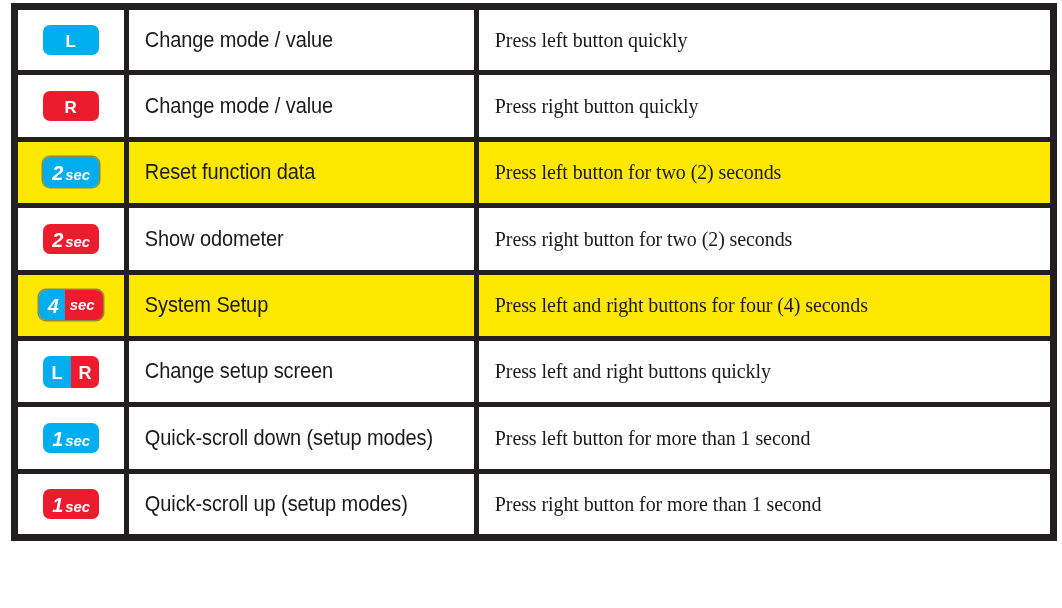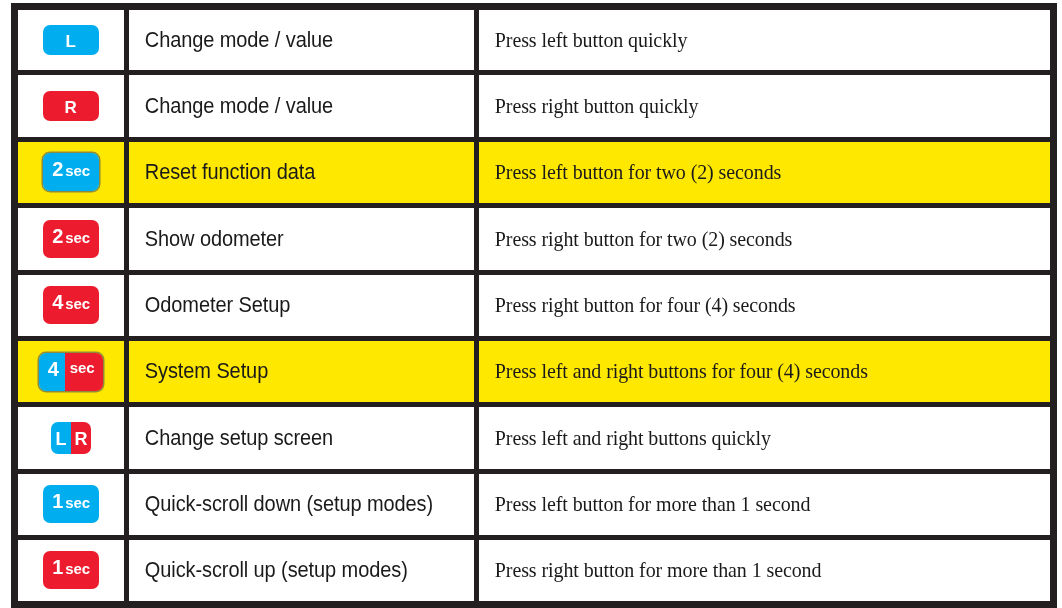--- a/index.html
+++ b/index.html
@@ -99,31 +99,31 @@
   .badge.kind-letter .badge-seg {
     width: 100%;
     height: 100%;
     font-size: 17px;
     padding-top: 8px;
     box-sizing: border-box;
     letter-spacing: 0.5px;
   }
 
   
-  .badge.kind-letter-split { width: 40px; height: 32px; }
+  .badge.kind-letter-split { width: 56px; height: 32px; }
   .badge.kind-letter-split .badge-seg {
     width: 50%;
     height: 100%;
     font-size: 18px;
     padding-top: 8px;
     box-sizing: border-box;
   }
 
   
-  .badge.kind-dur { height: 38px; padding: 0; }
+  .badge.kind-dur { height: 30px; padding: 0; font-style: italic; }
   .badge.kind-dur .badge-seg {
     height: 100%;
     box-sizing: border-box;
     padding: 6px 3px 0 3px;
   }
   .badge.kind-dur .num {
     font-size: 20px;
     letter-spacing: 0px;
   }
   .badge.kind-dur .unit {
@@ -180,29 +180,20 @@
         </tr>
         <tr>
           <td class="badge-cell"><span class="badge kind-dur solid"><span class="badge-seg bg-red"><span class="num">2</span><span class="unit">sec</span></span></span></td>
           <td>
             <span class="cell-text">Show odometer</span>
           </td>
           <td>
             <span class="cell-text">Press right button for two (2) seconds</span>
           </td>
         </tr>
-        <tr>
-          <td class="badge-cell"><span class="badge kind-dur solid"><span class="badge-seg bg-red"><span class="num">4</span><span class="unit">sec</span></span></span></td>
-          <td>
-            <span class="cell-text">Odometer Setup</span>
-          </td>
-          <td>
-            <span class="cell-text">Press right button for four (4) seconds</span>
-          </td>
-        </tr>
         <tr class="highlight">
           <td class="badge-cell"><span class="badge kind-dur split on-yellow"><span class="badge-seg seg-num bg-blue"><span class="num">4</span></span><span class="badge-seg seg-unit bg-red"><span class="unit">sec</span></span></span></td>
           <td>
             <span class="cell-text">System Setup</span>
           </td>
           <td>
             <span class="cell-text">Press left and right buttons for four (4) seconds</span>
           </td>
         </tr>
         <tr>

